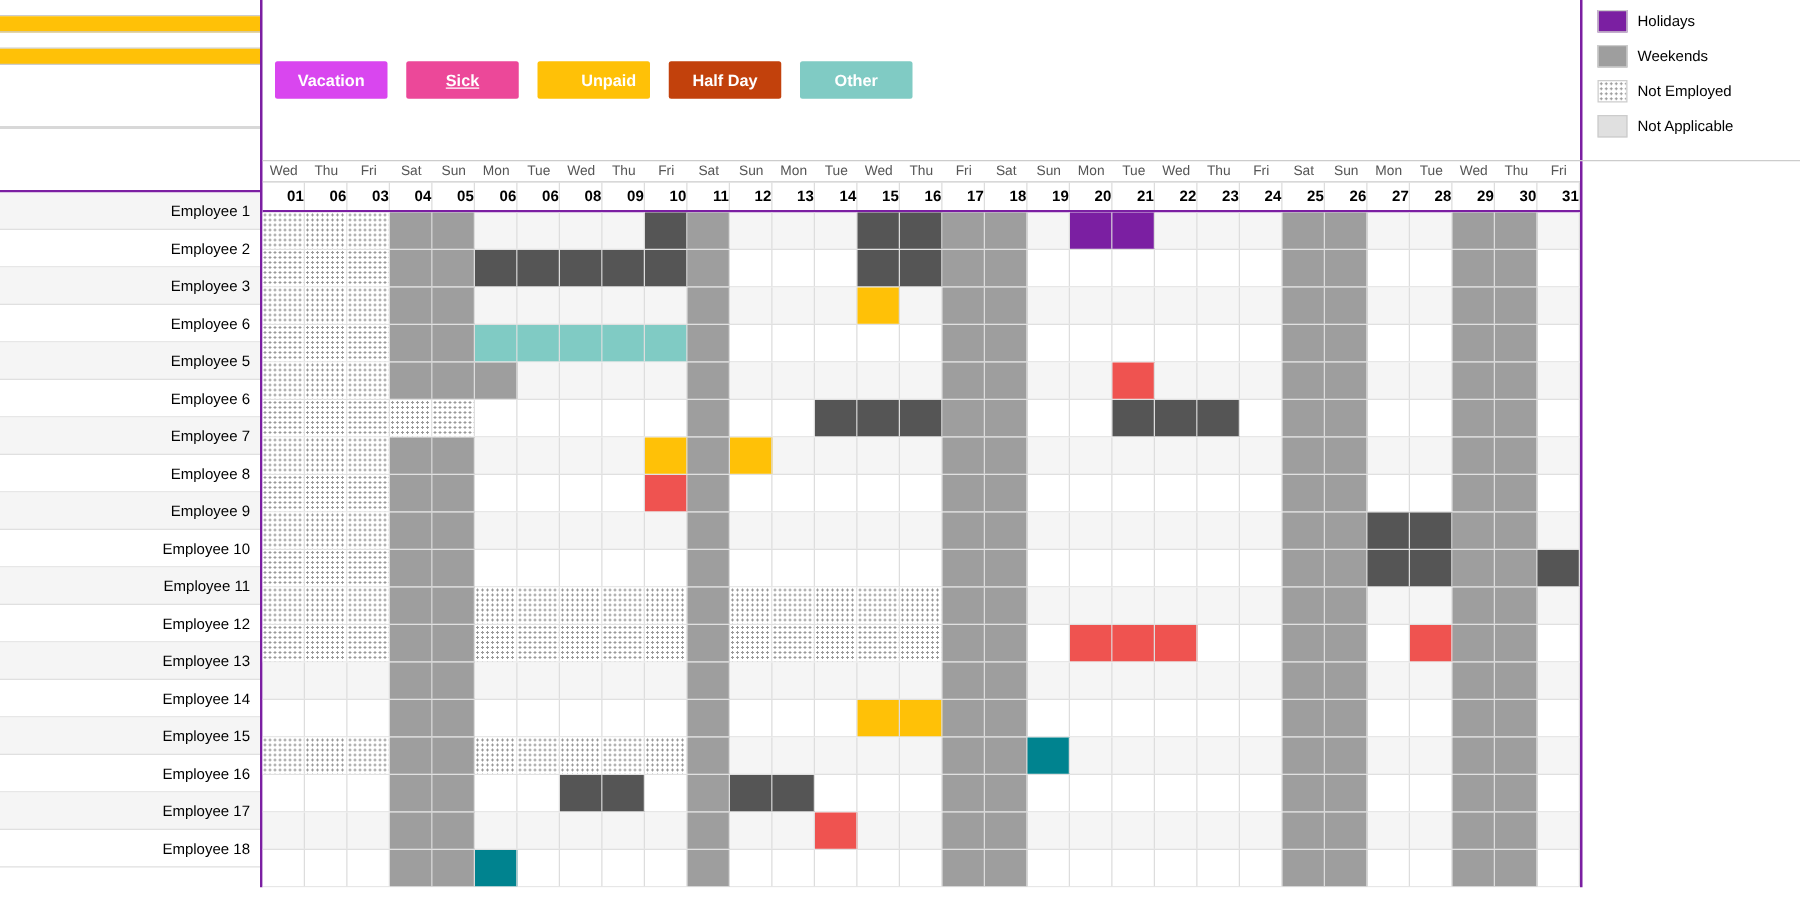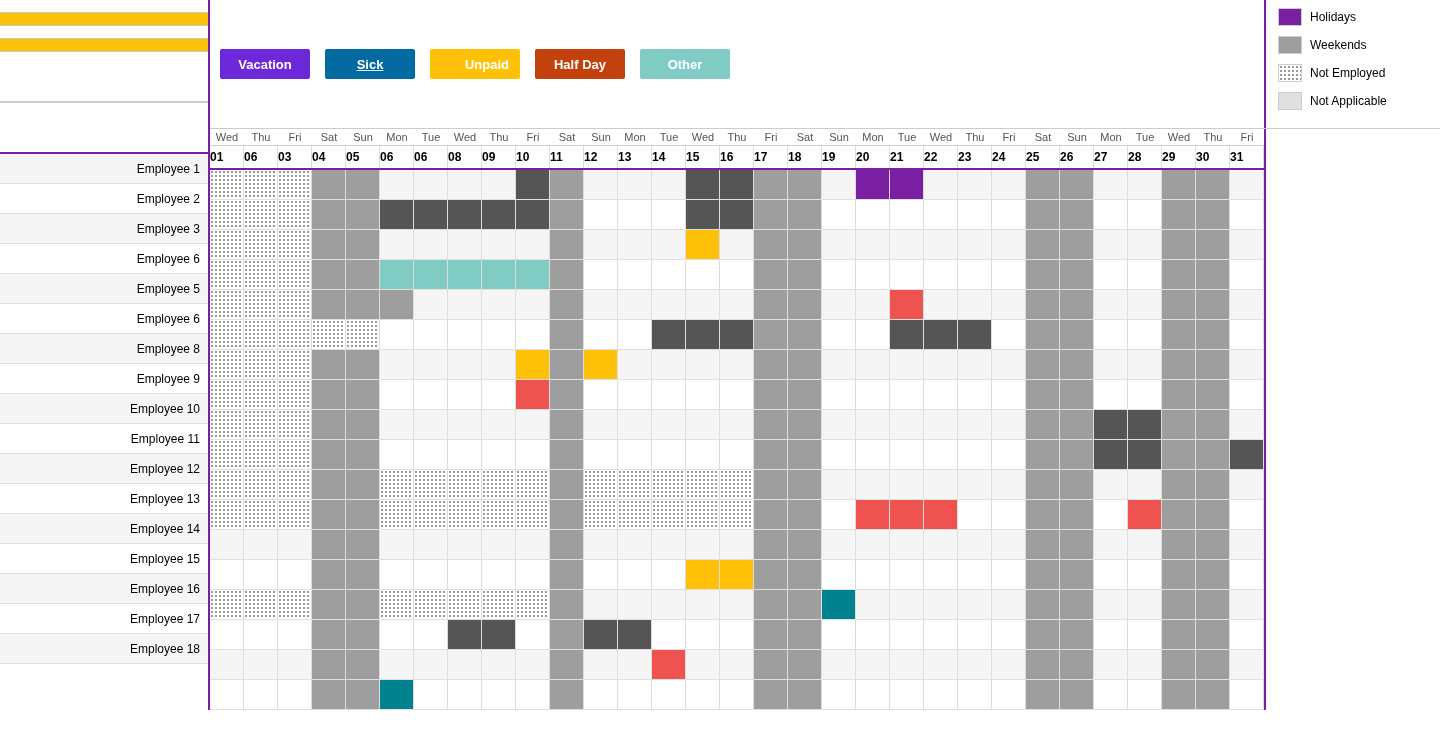--- a/index.html
+++ b/index.html
@@ -15,21 +15,21 @@
     .employee-row { text-align: right; padding: 2px 8px 2px 0; font-size: 12px; height: 30px; display: flex; align-items: center; justify-content: flex-end; border-bottom: 1px solid #e0e0e0; }
     .employee-row:nth-child(odd) { background: #f5f5f5; }
     .employee-row:nth-child(even) { background: #ffffff; }
     .legend-item { display: flex; align-items: center; gap: 6px; }
     .legend-box { width: 90px; height: 30px; display: flex; align-items: center; justify-content: center; color: white; font-weight: bold; font-size: 13px; border-radius: 2px; }
 
     .day-names-row { display: flex; border-bottom: 1px solid #ccc; }
     .day-name-cell { flex: 1; text-align: center; font-size: 11px; color: #555; padding: 2px 0; min-width: 34px; }
 
     .day-numbers-row { display: flex; border-bottom: 2px solid #7b1fa2; }
-    .day-number-cell { flex: 1; text-align: left; font-weight: bold; font-size: 12px; padding: 4px 0; min-width: 34px; border-right: 1px solid #ddd; }
+    .day-number-cell { flex: 1; text-align: right; font-weight: bold; font-size: 12px; padding: 4px 0; min-width: 34px; border-right: 1px solid #ddd; }
     .cal-row { display: flex; height: 30px; border-bottom: 1px solid #e0e0e0; }
     .cal-row:nth-child(odd) { background: #f5f5f5; }
     .cal-row:nth-child(even) { background: #ffffff; }
     .cal-cell { flex: 1; min-width: 34px; border-right: 1px solid #ddd; height: 100%; }
     .right-legend-item { display: flex; align-items: center; gap: 8px; margin-bottom: 10px; font-size: 12px; }
     .rl-box { width: 24px; height: 18px; flex-shrink: 0; }
     .rl-dotted { width: 24px; height: 18px; background-image: radial-gradient(circle, #999 1px, transparent 1px); background-size: 4px 4px; flex-shrink: 0; border: 1px solid #ccc; }
 
     
     .c-vacation { background: #555555 !important; }
@@ -61,20 +61,21 @@
       <span></span>
     </div>
     <div id="employee-names-list">
 
     <div class="employee-row">Employee 1</div>
         <div class="employee-row">Employee 2</div>
         <div class="employee-row">Employee 3</div>
         <div class="employee-row">Employee 6</div>
         <div class="employee-row">Employee 5</div>
         <div class="employee-row">Employee 6</div>
+        <div class="employee-row">Employee 7</div>
         <div class="employee-row">Employee 8</div>
         <div class="employee-row">Employee 9</div>
         <div class="employee-row">Employee 10</div>
         <div class="employee-row">Employee 11</div>
         <div class="employee-row">Employee 12</div>
         <div class="employee-row">Employee 13</div>
         <div class="employee-row">Employee 14</div>
         <div class="employee-row">Employee 15</div>
         <div class="employee-row">Employee 16</div>
         <div class="employee-row">Employee 17</div>
@@ -82,24 +83,24 @@
       </div>
   </div>
 
   <div class="full-right">
 
     <div style="display:flex; border-bottom:1px solid #ccc;">
 
       <div style="flex:1; display:flex; align-items:center; padding:8px 10px; gap:15px;">
         <div id="legend-items-container" style="display:flex; gap:15px; align-items:center;">
             <div class="legend-item">
-              <div class="legend-box" style="background:#6d28d9;">Vacation</div>
+              <div class="legend-box" style="background:#d946ef;">Vacation</div>
             </div>
             <div class="legend-item">
-              <div class="legend-box" style="background:#0369a1;text-decoration:underline;">Sick</div>
+              <div class="legend-box" style="background:#ec4899;text-decoration:underline;">Sick</div>
             </div>
             <div class="legend-item">
               <div class="legend-box" style="background:#FFC107;padding-left:24px;">Unpaid</div>
             </div>
             <div class="legend-item">
               <div class="legend-box" style="background:#c2410c;">Half Day</div>
             </div>
             <div class="legend-item">
               <div class="legend-box" style="background:#80CBC4;">Other</div>
             </div>

